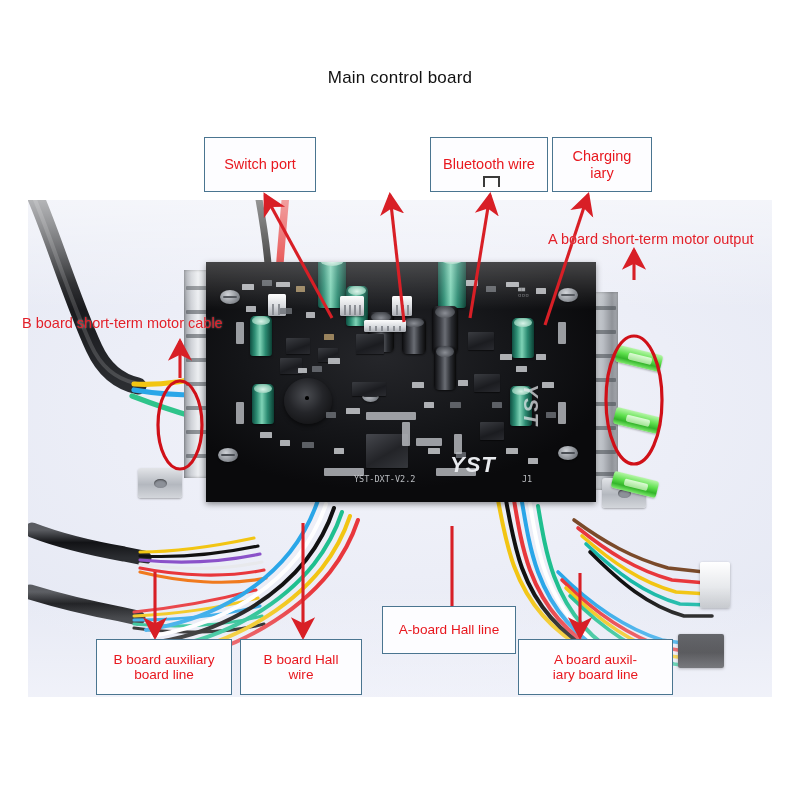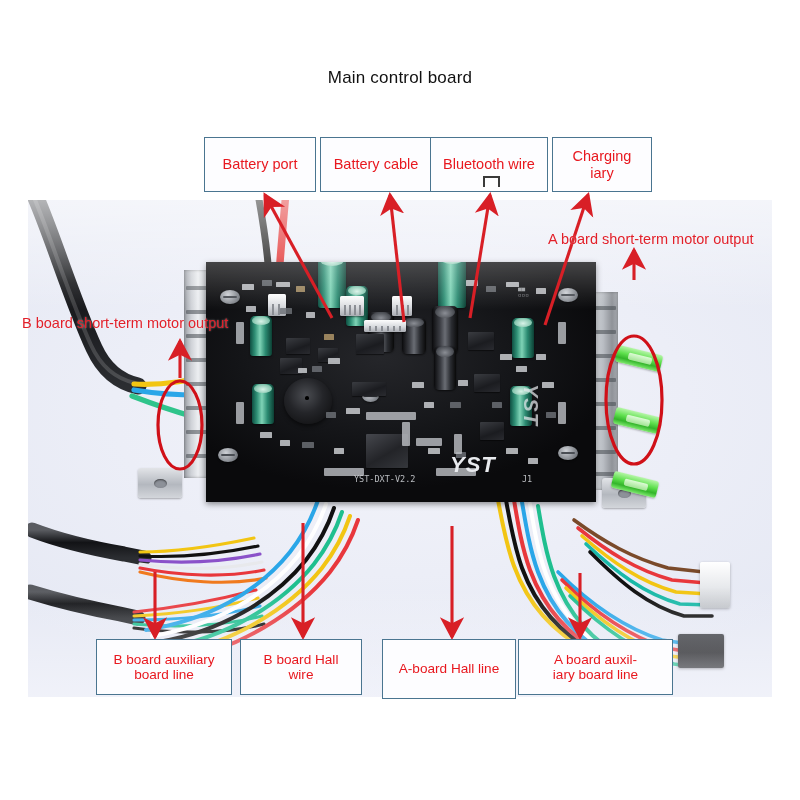--- a/index.html
+++ b/index.html
@@ -377,32 +377,31 @@
       <path d="M 155 572 L 155 637"></path>
       <path d="M 303 523 L 303 637"></path>
       <path d="M 452 526 L 452 637"></path>
       <path d="M 580 573 L 580 637"></path>
     </g>
 
     <ellipse cx="180" cy="425" rx="22" ry="44" stroke="#d01018" stroke-width="3.2" fill="none"></ellipse>
     <ellipse cx="634" cy="400" rx="28" ry="64" stroke="#d01018" stroke-width="3.2" fill="none"></ellipse>
   </svg>
 
-  <div class="lbox" style="left:204px;top:137px;width:112px;height:55px;">Battery port</div>
-  <div class="lbox" style="left:320px;top:137px;width:112px;height:55px;">Battery cable</div>
+  <div class="lbox" style="left:204px;top:137px;width:112px;height:55px;">Switch port</div>
   <div class="lbox" style="left:430px;top:137px;width:118px;height:55px;">Bluetooth wire</div>
   <div class="lbox" style="left:552px;top:137px;width:100px;height:55px;white-space:pre-line;">Charging
 iary</div>
 
   <div style="position:absolute;left:483px;top:176px;width:13px;height:9px;border:2px solid #3a3a3a;border-bottom:none;z-index:41;"></div>
 
-  <div class="rtext" style="left:22px;top:315px;">B board short-term motor output</div>
+  <div class="rtext" style="left:22px;top:315px;">B board short-term motor cable</div>
   <div class="rtext" style="left:548px;top:231px;">A board short-term motor output</div>
 
   <div class="lbox sm" style="left:240px;top:639px;width:122px;height:56px;white-space:pre-line;">B board Hall
 wire</div>
   <div class="lbox sm" style="left:96px;top:639px;width:136px;height:56px;white-space:pre-line;">B board auxiliary
 board line</div>
-  <div class="lbox sm" style="left:382px;top:639px;width:134px;height:60px;">A-board Hall line</div>
+  <div class="lbox sm" style="left:382px;top:606px;width:134px;height:48px;">A-board Hall line</div>
   <div class="lbox sm" style="left:518px;top:639px;width:155px;height:56px;white-space:pre-line;">A board auxil-
 iary board line</div>
 
 </div>
 
 </body></html>

